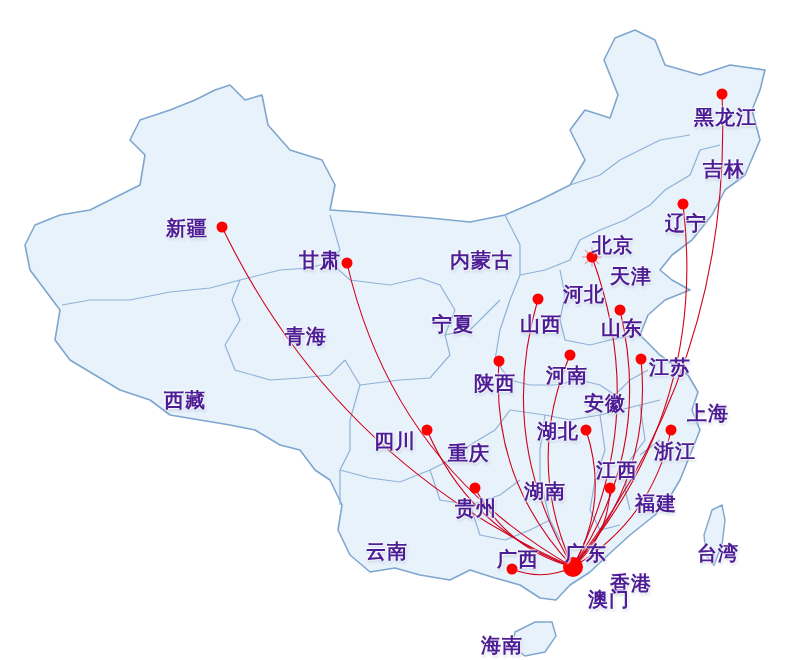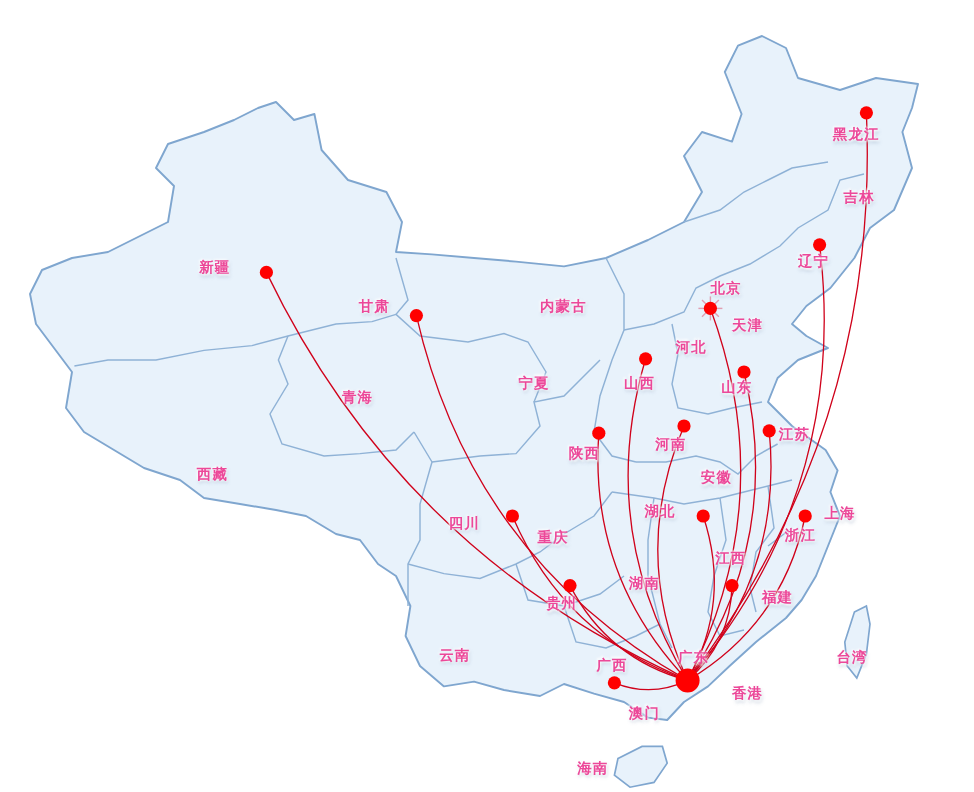--- a/index.html
+++ b/index.html
@@ -2,21 +2,21 @@
 <html><head>
 <meta charset="utf-8">
 <style>
   html, body { margin: 0; padding: 0; background: #ffffff; }
   body { width: 812px; height: 660px; position: relative; overflow: hidden;
          font-family: "DejaVu Sans", "Liberation Sans", sans-serif; }
   #map { position: absolute; left: 0; top: 0; width: 812px; height: 660px; }
   .province { fill: #e8f2fb; stroke: #7fa6cf; stroke-width: 1.6; stroke-linejoin: round; }
   .border { fill: none; stroke: #8fb2d6; stroke-width: 1.2; }
   .island { fill: #e8f2fb; stroke: #7fa6cf; stroke-width: 1.4; }
-  .label { position: absolute; font-size: 12px; font-weight: bold; color: #ec4899;
+  .label { position: absolute; font-size: 20px; font-weight: bold; color: #4c1d95;
            text-shadow: 1px 1px 2px #ffffff, -1px -1px 2px #ffffff, 1px 2px 3px rgba(80,110,150,.35);
            white-space: nowrap; letter-spacing: 1px; }
   .route { fill: none; stroke: #d0021b; stroke-width: 1.1; }
   .dot { fill: #ff0000; }
 </style>
 </head>
 <body>
 
 <svg id="map" viewBox="0 0 812 660" xmlns="http://www.w3.org/2000/svg">
 
@@ -111,31 +111,31 @@
 <div class="label" style="left:563px;top:281px">河北</div>
 <div class="label" style="left:432px;top:311px">宁夏</div>
 <div class="label" style="left:520px;top:311px">山西</div>
 <div class="label" style="left:601px;top:315px">山东</div>
 <div class="label" style="left:285px;top:323px">青海</div>
 <div class="label" style="left:164px;top:387px">西藏</div>
 <div class="label" style="left:474px;top:370px">陕西</div>
 <div class="label" style="left:546px;top:362px">河南</div>
 <div class="label" style="left:649px;top:354px">江苏</div>
 <div class="label" style="left:584px;top:390px">安徽</div>
-<div class="label" style="left:687px;top:420px">上海</div>
+<div class="label" style="left:687px;top:400px">上海</div>
 <div class="label" style="left:374px;top:428px">四川</div>
 <div class="label" style="left:448px;top:440px">重庆</div>
 <div class="label" style="left:537px;top:418px">湖北</div>
 <div class="label" style="left:654px;top:438px">浙江</div>
 <div class="label" style="left:596px;top:457px">江西</div>
 <div class="label" style="left:524px;top:478px">湖南</div>
 <div class="label" style="left:455px;top:495px">贵州</div>
 <div class="label" style="left:635px;top:490px">福建</div>
 <div class="label" style="left:366px;top:538px">云南</div>
 <div class="label" style="left:497px;top:546px">广西</div>
 <div class="label" style="left:565px;top:540px">广东</div>
 <div class="label" style="left:697px;top:540px">台湾</div>
 <div class="label" style="left:610px;top:570px">香港</div>
-<div class="label" style="left:524px;top:586px">澳门</div>
+<div class="label" style="left:588px;top:586px">澳门</div>
 <div class="label" style="left:481px;top:632px">海南</div>
 <div class="label" style="left:694px;top:104px">黑龙江</div>
 <div class="label" style="left:703px;top:156px">吉林</div>
 <div class="label" style="left:665px;top:210px">辽宁</div>
 
 </body></html>

